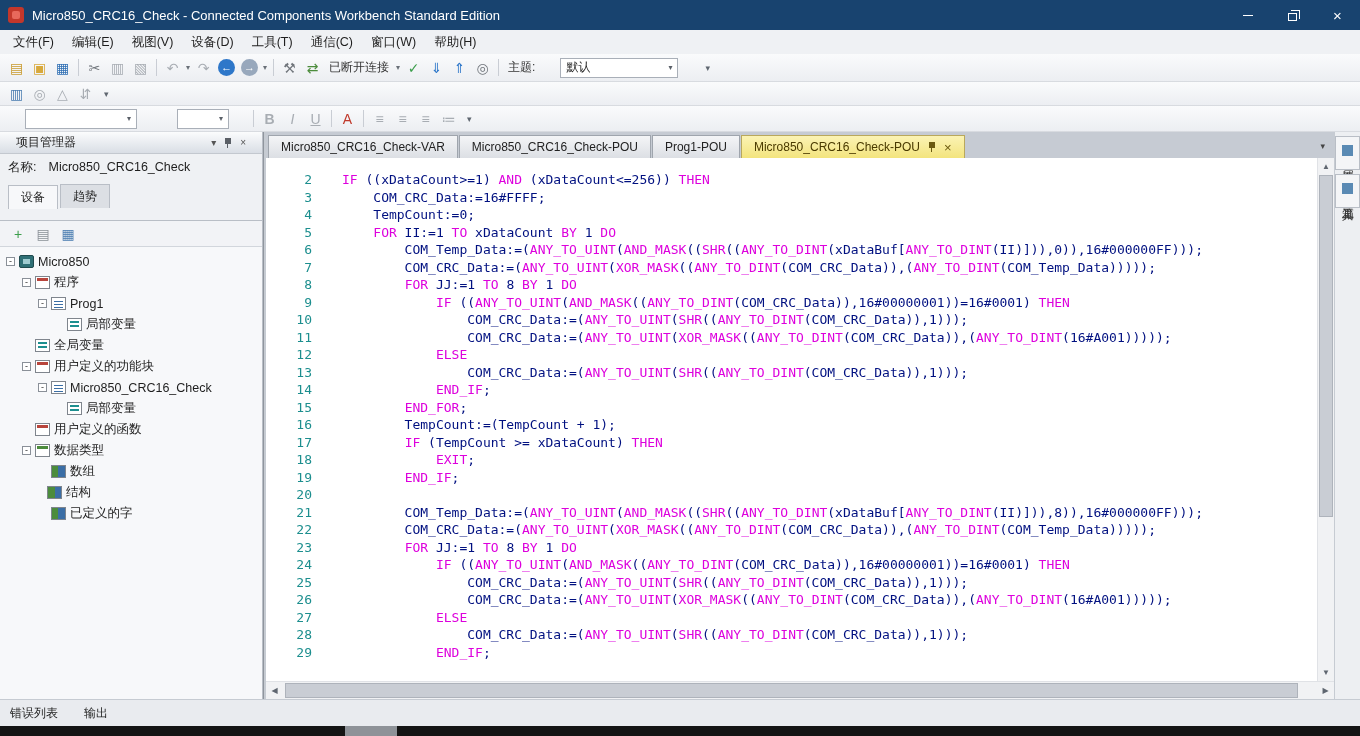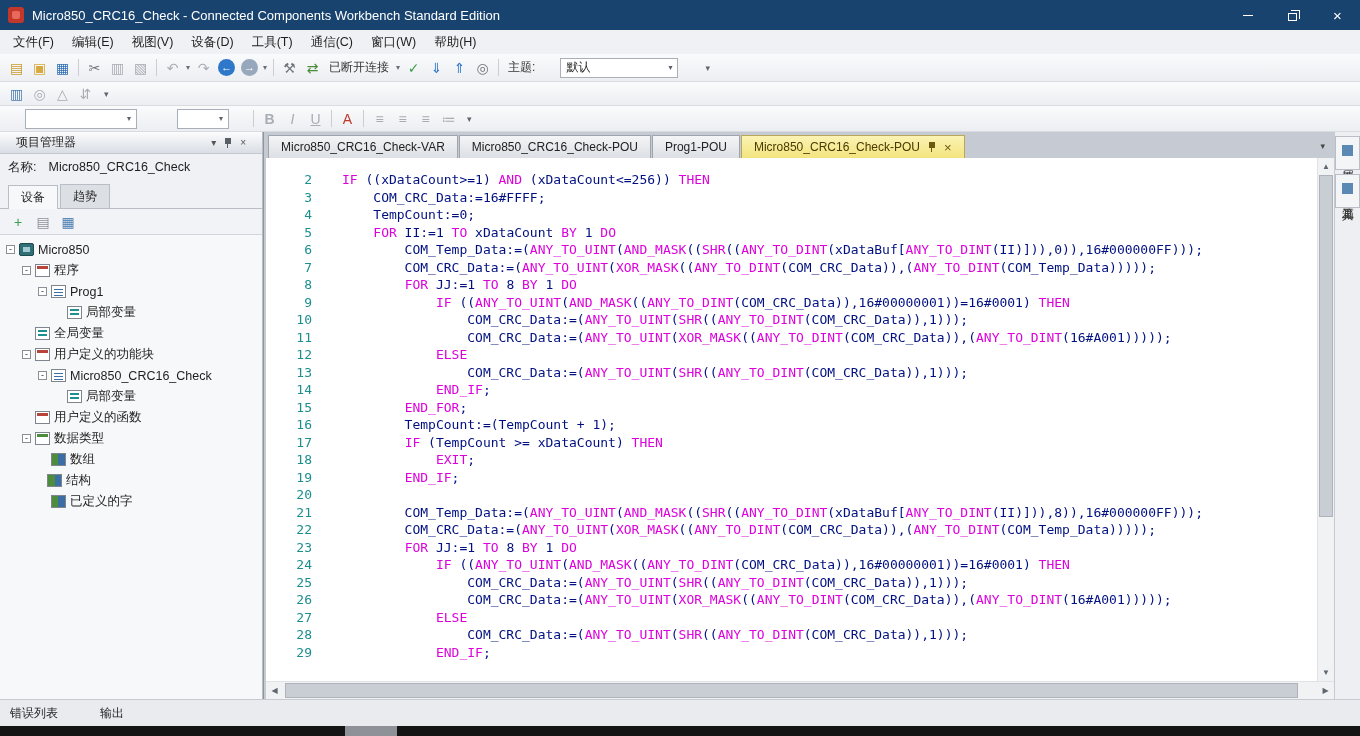--- a/index.html
+++ b/index.html
@@ -38,21 +38,21 @@
 
   
   .main{flex:1 1 auto;display:flex;min-height:0;}
   .project-panel{width:263px;flex:0 0 263px;background:#EFF1F4;border-right:1px solid #B9BEC6;display:flex;flex-direction:column;min-height:0;}
   .pp-header{flex:0 0 22px;background:linear-gradient(#FBFCFD,#D9DEE5);border-bottom:1px solid #C3C8CF;display:flex;align-items:center;padding:0 16px;}
   .pp-hicons{margin-left:auto;display:flex;gap:8px;color:#555;font-size:10px;align-items:center;}
   .pin-shape{width:8px;height:12px;position:relative;display:inline-block;}
   .pin-shape::before{content:'';position:absolute;left:1px;top:1px;width:6px;height:6px;background:#5a5f66;}
   .pin-shape::after{content:'';position:absolute;left:3px;top:7px;width:1px;height:4px;background:#5a5f66;}
   .pp-name{flex:0 0 26px;display:flex;align-items:center;padding:0 8px;gap:12px;font-size:12.5px;}
-  .pp-tabs{flex:0 0 24px;display:flex;padding:4px 8px 0;gap:2px;border-bottom:1px solid #B9BEC6;align-items:flex-end;}
+  .pp-tabs{flex:0 0 24px;display:flex;padding:4px 8px 12px;gap:2px;border-bottom:1px solid #B9BEC6;align-items:flex-end;}
   .pp-tab{padding:3px 12px;background:#DCDFE4;border:1px solid #B9BEC6;border-bottom:none;}
   .pp-tab.active{background:#F7F8FA;position:relative;top:1px;}
   .pp-tools{flex:0 0 26px;display:flex;align-items:center;gap:5px;padding:0 8px;border-bottom:1px solid #D2D6DC;background:#F2F3F6;}
   .pp-tools .tb-btn{width:20px;height:19px;}
   .tree{flex:1 1 auto;background:#F7F8FA;padding-top:4px;overflow:hidden;}
   .tree-row{height:21px;display:flex;align-items:center;gap:4px;font-size:12.5px;white-space:nowrap;}
   .expander{width:9px;height:9px;border:1px solid #8A9098;background:#fff;font-size:9px;line-height:7px;text-align:center;color:#333;flex:0 0 9px;}
   .expander.hidden{visibility:hidden;}
   .ticon{width:15px;height:13px;flex:0 0 15px;position:relative;}
   .t-controller{background:#2F6F75;border:1px solid #1F4A4E;border-radius:2px;}
@@ -89,21 +89,21 @@
   .hscroll{flex:0 0 17px;background:#F1F2F4;border-top:1px solid #E0E2E6;display:flex;}
   .htrack{flex:1 1 auto;position:relative;}
   .hthumb{position:absolute;left:2px;top:1px;bottom:1px;width:98%;background:#C9CDD4;border:1px solid #AEB3BB;}
 
   
   .right-rail{flex:0 0 26px;background:#EDEFF2;border-left:1px solid #C6CBD2;padding-top:4px;display:flex;flex-direction:column;gap:4px;align-items:center;}
   .rtab{writing-mode:vertical-rl;background:#F4F5F7;border:1px solid #B9BEC6;padding:8px 3px;font-size:12px;color:#333;display:flex;align-items:center;gap:5px;}
   .rtab-icon{width:11px;height:11px;background:#5A8AB4;flex:0 0 11px;}
 
   
-  .bottom-tabs{flex:0 0 27px;background:#E9EBEF;border-top:1px solid #C6CBD2;display:flex;align-items:center;gap:42px;padding-left:10px;}
+  .bottom-tabs{flex:0 0 27px;background:#E9EBEF;border-top:1px solid #C6CBD2;display:flex;align-items:center;gap:26px;padding-left:10px;}
   .btab{color:#1e1e1e;}
   .statusbar{flex:0 0 24px;background:#0A65AE;color:#fff;display:flex;align-items:center;padding-left:10px;position:relative;font-size:12.5px;}
   .sb-right{position:absolute;right:105px;display:flex;gap:58px;}
   .bottom-strip{flex:0 0 10px;background:#141414;position:relative;}
   .strip-seg{position:absolute;left:345px;width:52px;top:0;bottom:0;background:#8E9298;}
 </style>
 </head>
 <body>
 
 <div class="window">

